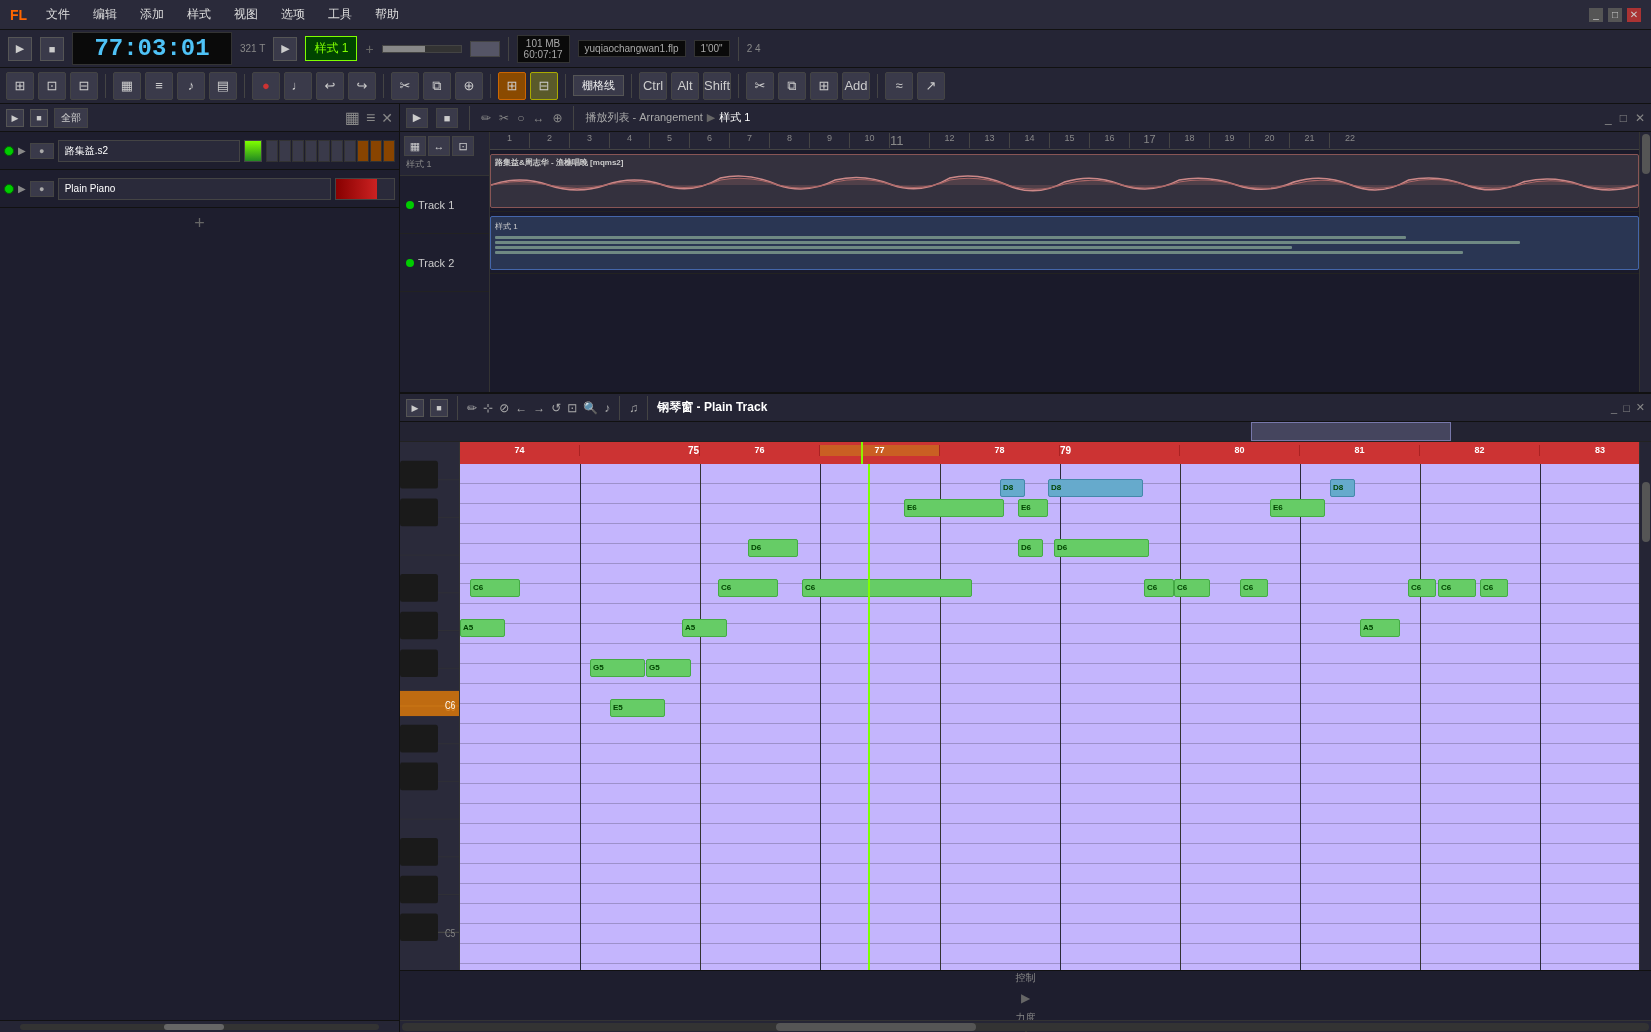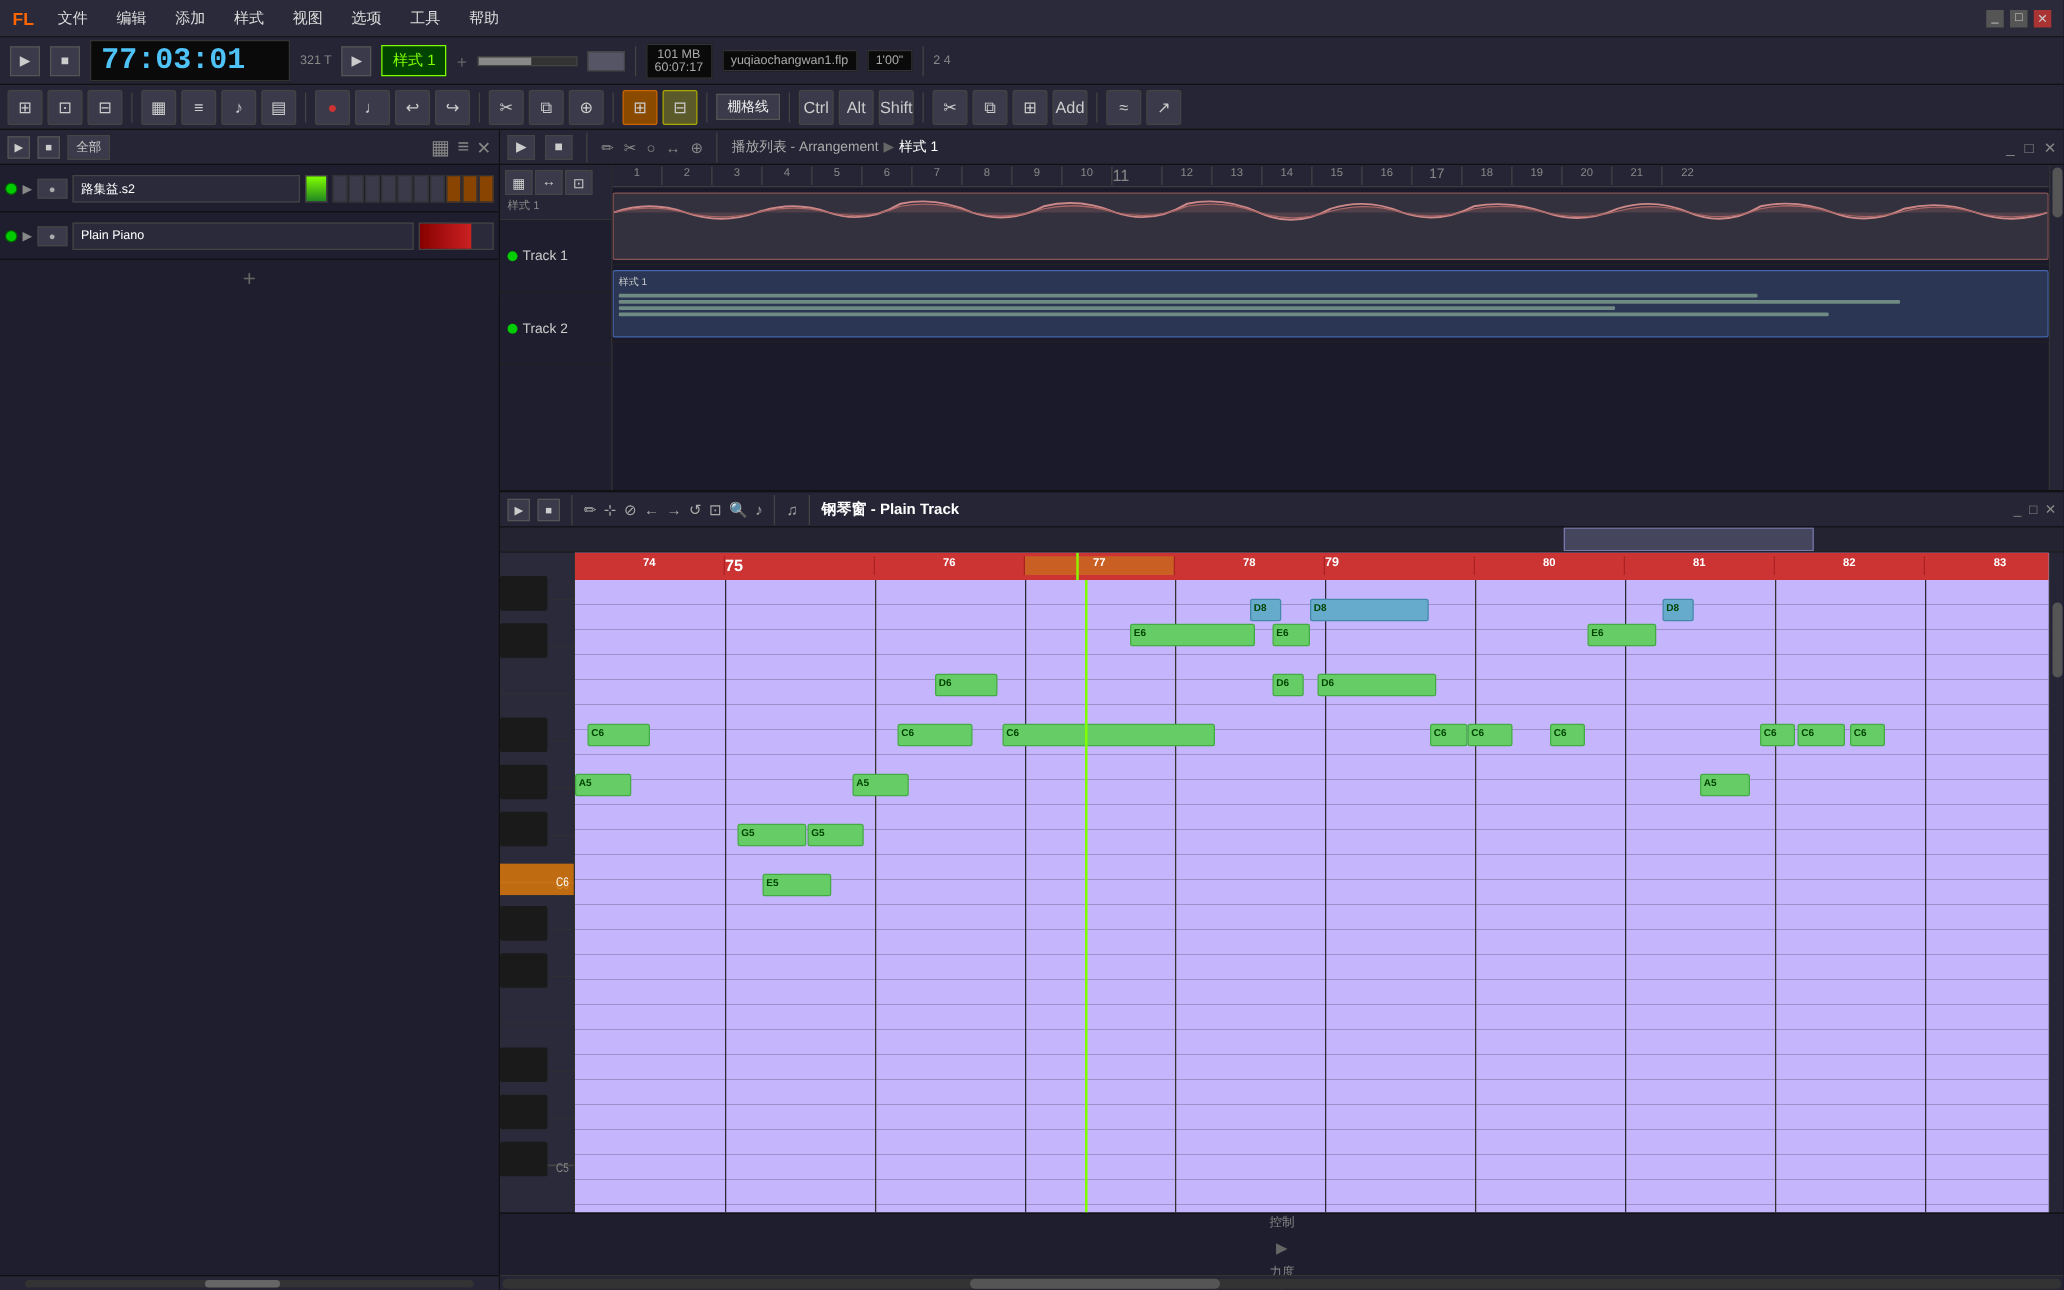--- a/index.html
+++ b/index.html
@@ -52,20 +52,21 @@
       gap: 8px;
     }
     .transport-display {
       background: #0a0a0a;
       color: #4fc3f7;
       font-size: 24px;
       font-weight: bold;
       font-family: 'Courier New', monospace;
       padding: 2px 8px;
       min-width: 160px;
+      text-align: center;
       border: 1px solid #333;
     }
     .transport-sub {
       font-size: 10px;
       color: #888;
     }
     .transport-btn {
       background: #3a3a4a;
       border: 1px solid #555;
       color: #ccc;
@@ -636,20 +637,23 @@
               <div style="width:40px; min-width:40px; text-align:center; color:#888; font-size:9px; border-right:1px solid #444;">19</div>
               <div style="width:40px; min-width:40px; text-align:center; color:#888; font-size:9px; border-right:1px solid #444;">20</div>
               <div style="width:40px; min-width:40px; text-align:center; color:#888; font-size:9px; border-right:1px solid #444;">21</div>
               <div style="width:40px; min-width:40px; text-align:center; color:#888; font-size:9px;">22</div>
             </div>
           </div>
 
           <div class="track-row" style="position:relative; height:62px; border-bottom:1px solid #222; background:#1a1a2a;">
 
             <div class="track-block track-block-audio" style="left:0; width:100%; top:4px; height:54px;">
+              <div style="display:flex; align-items:center; gap:4px; padding:2px 4px;">
+                <span style="color:#ccc; font-size:8px; font-weight:bold;">路集益&amp;周志华 - 渔樵唱晚 [mqms2]</span>
+              </div>
               
               <svg width="100%" height="30px" viewBox="0 0 800 30" preserveAspectRatio="none">
                 <path d="M0,15 Q20,5 40,15 Q60,25 80,15 Q100,5 120,15 Q140,25 160,8 Q180,2 200,15 Q220,25 240,10 Q260,3 280,15 Q300,25 320,8 Q340,2 360,15 Q380,28 400,12 Q420,3 440,15 Q460,25 480,10 Q500,5 520,15 Q540,25 560,12 Q580,3 600,15 Q620,27 640,10 Q660,4 680,15 Q700,26 720,12 Q740,5 760,15 Q780,25 800,15" stroke="#cc8888" stroke-width="1.5" fill="none"></path>
                 <path d="M0,15 Q20,8 40,15 Q60,22 80,15 Q100,8 120,15 Q140,22 160,10 Q180,5 200,15 Q220,22 240,12 Q260,6 280,15 Q300,22 320,10 Q340,5 360,15 Q380,24 400,14 Q420,6 440,15 Q460,22 480,12 Q500,7 520,15 Q540,22 560,14 Q580,6 600,15 Q620,23 640,12 Q660,6 680,15 Q700,22 720,14 Q740,7 760,15 Q780,22 800,15" stroke="#aa6666" stroke-width="1" fill="rgba(150,100,100,0.3)"></path>
               </svg>
             </div>
           </div>
 
           <div class="track-row" style="position:relative; height:62px; border-bottom:1px solid #222; background:#1a1a2a;">
             <div class="track-block track-block-midi" style="left:0; width:100%; top:4px; height:54px;">
@@ -753,21 +757,21 @@
             </svg>
           </div>
         </div>
 
         <div class="piano-roll-grid">
 
           <div class="pr-timeline">
             <div style="width:2px; height:100%; background:#7fff00; position:absolute; left:34%;"></div>
             <div style="position:absolute; top:3px; left:0; display:flex; width:100%;">
               <div style="width:120px; min-width:120px; text-align:center; color:#fff; font-size:9px; font-weight:bold; border-right:1px solid #aa2222;">74</div>
-              <div style="width:120px; min-width:120px; text-align:left; color:#fff; font-size:13px; font-weight:bold; border-right:1px solid #aa2222;">75</div>
+              <div style="width:120px; min-width:120px; text-align:right; color:#fff; font-size:10px; font-weight:bold; border-right:1px solid #aa2222;">75</div>
               <div style="width:120px; min-width:120px; text-align:center; color:#fff; font-size:9px; font-weight:bold; border-right:1px solid #aa2222;">76</div>
               <div style="width:120px; min-width:120px; text-align:center; color:#fff; font-size:9px; font-weight:bold; border-right:1px solid #aa2222; background:rgba(200,200,0,0.3);">77</div>
               <div style="width:120px; min-width:120px; text-align:center; color:#fff; font-size:9px; font-weight:bold; border-right:1px solid #aa2222;">78</div>
               <div style="width:120px; min-width:120px; text-align:left; color:#fff; font-size:10px; font-weight:bold; border-right:1px solid #aa2222;">79</div>
               <div style="width:120px; min-width:120px; text-align:center; color:#fff; font-size:9px; font-weight:bold; border-right:1px solid #aa2222;">80</div>
               <div style="width:120px; min-width:120px; text-align:center; color:#fff; font-size:9px; font-weight:bold; border-right:1px solid #aa2222;">81</div>
               <div style="width:120px; min-width:120px; text-align:center; color:#fff; font-size:9px; font-weight:bold; border-right:1px solid #aa2222;">82</div>
               <div style="width:120px; min-width:120px; text-align:center; color:#fff; font-size:9px; font-weight:bold;">83</div>
             </div>
           </div>

